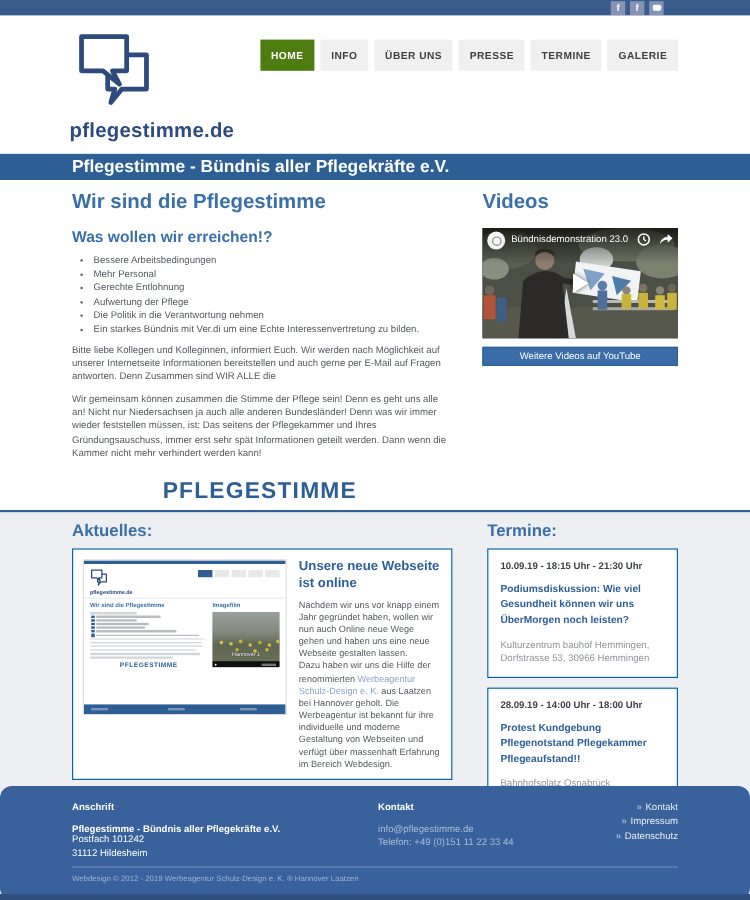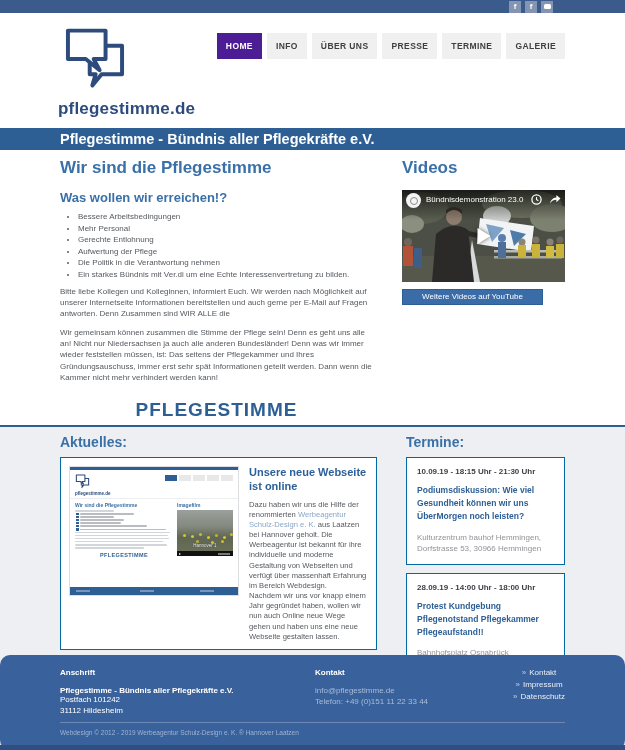--- a/index.html
+++ b/index.html
@@ -12,21 +12,21 @@
   .social-btn { width:12px; height:12px; background:#8494b2; color:#fff; font:bold 8px/12px "Liberation Sans",sans-serif; text-align:center; cursor:pointer; display:flex; align-items:center; justify-content:center; }
   .yt-shape { display:block; width:7px; height:5px; background:#fff; border-radius:1.5px; }
 
   
   header { height:115px; background:#fff; position:relative; }
   .logo { position:absolute; left:58px; top:8px; cursor:pointer; }
   .logo svg { display:block; width:66px; height:76px; margin-left:4px; }
   .logo-text { font-size:17px; font-weight:bold; color:#2d4b7d; letter-spacing:0.2px; margin-top:2px; }
   nav { position:absolute; right:60px; top:20px; display:flex; gap:5px; }
   .nav-item { font-size:8.5px; font-weight:bold; letter-spacing:0.4px; color:#3f3f3f; background:#f0f0f0; padding:8px 9px; cursor:pointer; white-space:nowrap; }
-  .nav-item.active { background:#4c1d95; color:#fff;margin-left:16px; }
+  .nav-item.active { background:#4d7c0f; color:#fff;margin-left:16px; }
 
   
   .banner { height:22px; background:#2d5f95; color:#fff; font-size:14.5px; font-weight:bold; line-height:22px; padding-left:60px; }
 
   
   .content-row { display:flex; padding:0 60px; gap:29px; }
   main.content-row { height:275px; background:#fff; padding-top:8px; }
   .left-col { width:325px; }
   .right-col { width:163px; }
   h1.sec { font-size:17px; font-weight:bold; color:#3a70a8; margin-bottom:12px; }
@@ -38,21 +38,21 @@
 
   
   .video-thumb { position:relative; width:163px; height:92px; overflow:hidden; background:#4c4f45; cursor:pointer; }
   .video-thumb svg { display:block; }
   .vt-grad { position:absolute; left:0; top:0; right:0; height:30px; background:linear-gradient(rgba(0,0,0,0.65), rgba(0,0,0,0)); }
   .vt-avatar { position:absolute; left:4px; top:3px; width:15px; height:15px; border-radius:50%; background:#f4f4f4; display:flex; align-items:center; justify-content:center; }
   .vt-avatar i { width:8px; height:8px; border-radius:50%; border:1px solid #8a8a8a; display:block; }
   .vt-title { position:absolute; left:24px; top:5px; right:28px; color:#fff; font-size:8px; white-space:nowrap; overflow:hidden; }
   .vt-actions { position:absolute; right:4px; top:4px; display:flex; gap:7px; }
   .vt-play { position:absolute; left:50%; top:50%; transform:translate(-50%,-50%); width:0; height:0; border-left:13px solid #fff; border-top:8px solid transparent; border-bottom:8px solid transparent; filter:drop-shadow(0 0 2px rgba(0,0,0,0.6)); }
-  .yt-btn { margin-top:7px; width:141px; height:16px; background:#3a6ca8; border:1px solid #2d5f95; color:#fff; font-size:8px; text-align:center; line-height:14px; cursor:pointer; }
+  .yt-btn { margin-top:7px; width:163px; height:16px; background:#3a6ca8; border:1px solid #2d5f95; color:#fff; font-size:8px; text-align:center; line-height:14px; cursor:pointer; }
 
   
   .section-divider { height:2px; background:#2d5f95; }
   .gray-section { height:228px; background:#edeff2; padding-top:7px; }
   h2.band { font-size:14px; font-weight:bold; color:#3a70a8; margin-bottom:7px; }
   .card { background:#fff; border:1px solid #0369a1; }
 
   
   .article-card { height:193px; padding:8px; display:flex; gap:10px; overflow:hidden; }
   .article-text { flex:1; overflow:hidden; }
@@ -92,21 +92,21 @@
   .event-card { padding:9px 10px; margin-bottom:8px; }
   .event-datetime { font-size:8px; font-weight:bold; color:#3b3f45; margin-bottom:8px; }
   .event-title { font-size:8.5px; font-weight:bold; color:#2d5f95; line-height:1.55; margin-bottom:8px; }
   .event-location { font-size:8px; color:#909398; line-height:1.45; }
 
   
   footer { height:95px; background:#39619b; position:relative; color:#fff;border-radius:10px; }
   .footer-cols { display:flex; padding:13px 60px 0 60px; }
   .f-col1 { width:255px; }
   .f-col2 { width:175px; }
-  .f-col3 { margin-left:auto; text-align:center; }
+  .f-col3 { margin-left:auto; text-align:right; }
   .f-label { font-size:8px; font-weight:bold; margin-bottom:9px; }
   .f-org { font-size:8px; font-weight:bold; }
   .f-line { font-size:8px; line-height:1.35; }
   .f-muted { color:#a9bcd8; }
   .f-link-row { font-size:8px; color:#e8eef7; margin-bottom:3px; cursor:pointer; white-space:nowrap; }
   .f-chev { color:#9fb4d4; margin-right:3px; font-weight:bold; }
   .f-hr { position:absolute; left:60px; right:60px; top:67px; height:1px; background:#6d88b4; }
   .f-copy { position:absolute; left:60px; top:74px; font-size:6.5px; color:#9fb4d4; }
   .f-strip { position:absolute; left:0; right:0; bottom:0; height:5px; background:#2e4f80; }
 </style>
@@ -273,22 +273,22 @@
           </div>
           <div class="ms-footer">
             <i style="left:6px"></i>
               <i style="left:70px"></i>
               <i style="left:130px"></i>
           </div>
         </div>
 
         <div class="article-text">
           <div class="article-title">Unsere neue Webseite ist online</div>
+          <p class="article-p">Nachdem wir uns vor knapp einem Jahr gegründet haben, wollen wir nun auch Online neue Wege gehen und haben uns eine neue Webseite gestalten lassen.</p>
           <p class="article-p"><span>Dazu haben wir uns die Hilfe der renommierten </span><a class="article-link">Werbeagentur Schulz-Design e. K.</a><span> aus Laatzen bei Hannover geholt. Die Werbeagentur ist bekannt für ihre individuelle und moderne Gestaltung von Webseiten und verfügt über massenhaft Erfahrung im Bereich Webdesign.</span></p>
-          <p class="article-p">Nachdem wir uns vor knapp einem Jahr gegründet haben, wollen wir nun auch Online neue Wege gehen und haben uns eine neue Webseite gestalten lassen.</p>
           <p class="article-p">Wir freuen uns über unsere neue Webseite und hoffen, dass sie euch gefällt.</p>
         </div>
       </div>
     </div>
 
     <div class="right-col">
       <h2 class="band">Termine:</h2>
       <div class="card event-card">
         <div class="event-datetime">10.09.19 - 18:15 Uhr - 21:30 Uhr</div>
         <div class="event-title">Podiumsdiskussion: Wie viel Gesundheit können wir uns ÜberMorgen noch leisten?</div>

